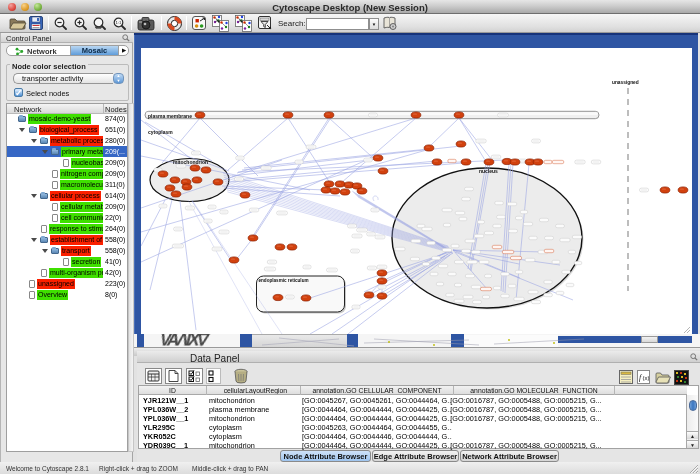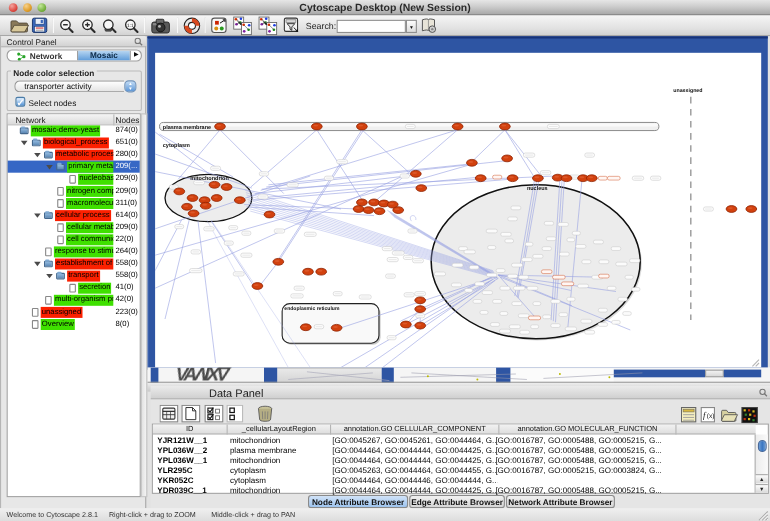--- a/index.html
+++ b/index.html
@@ -798,21 +798,20 @@
         <div class="drow" style="top:28px;">
         <div class="c-id">YPL036W__1</div>
         <div class="c-rg">mitochondrion</div>
         <div class="c-cc">[GO:0044464, GO:0044444, GO:0044425, G...</div>
         <div class="c-mf">[GO:0016787, GO:0005488, GO:0005215, G...</div>
       </div>
         <div class="drow" style="top:37px;text-decoration:underline;">
         <div class="c-id">YLR295C</div>
         <div class="c-rg">cytoplasm</div>
         <div class="c-cc">[GO:0045263, GO:0044464, GO:0044455, G...</div>
-        <div class="c-mf">[GO:0016787, GO:0005215, GO:0003824, G...</div>
       </div>
         <div class="drow" style="top:46px;">
         <div class="c-id">YKR052C</div>
         <div class="c-rg">cytoplasm</div>
         <div class="c-cc">[GO:0044464, GO:0044446, GO:0044444, G...</div>
       </div>
         <div class="drow" style="top:55px;">
         <div class="c-id">YDR039C__1</div>
         <div class="c-rg">mitochondrion</div>
         <div class="c-cc">[GO:0044464, GO:0044444, GO:0044425, G...</div>

